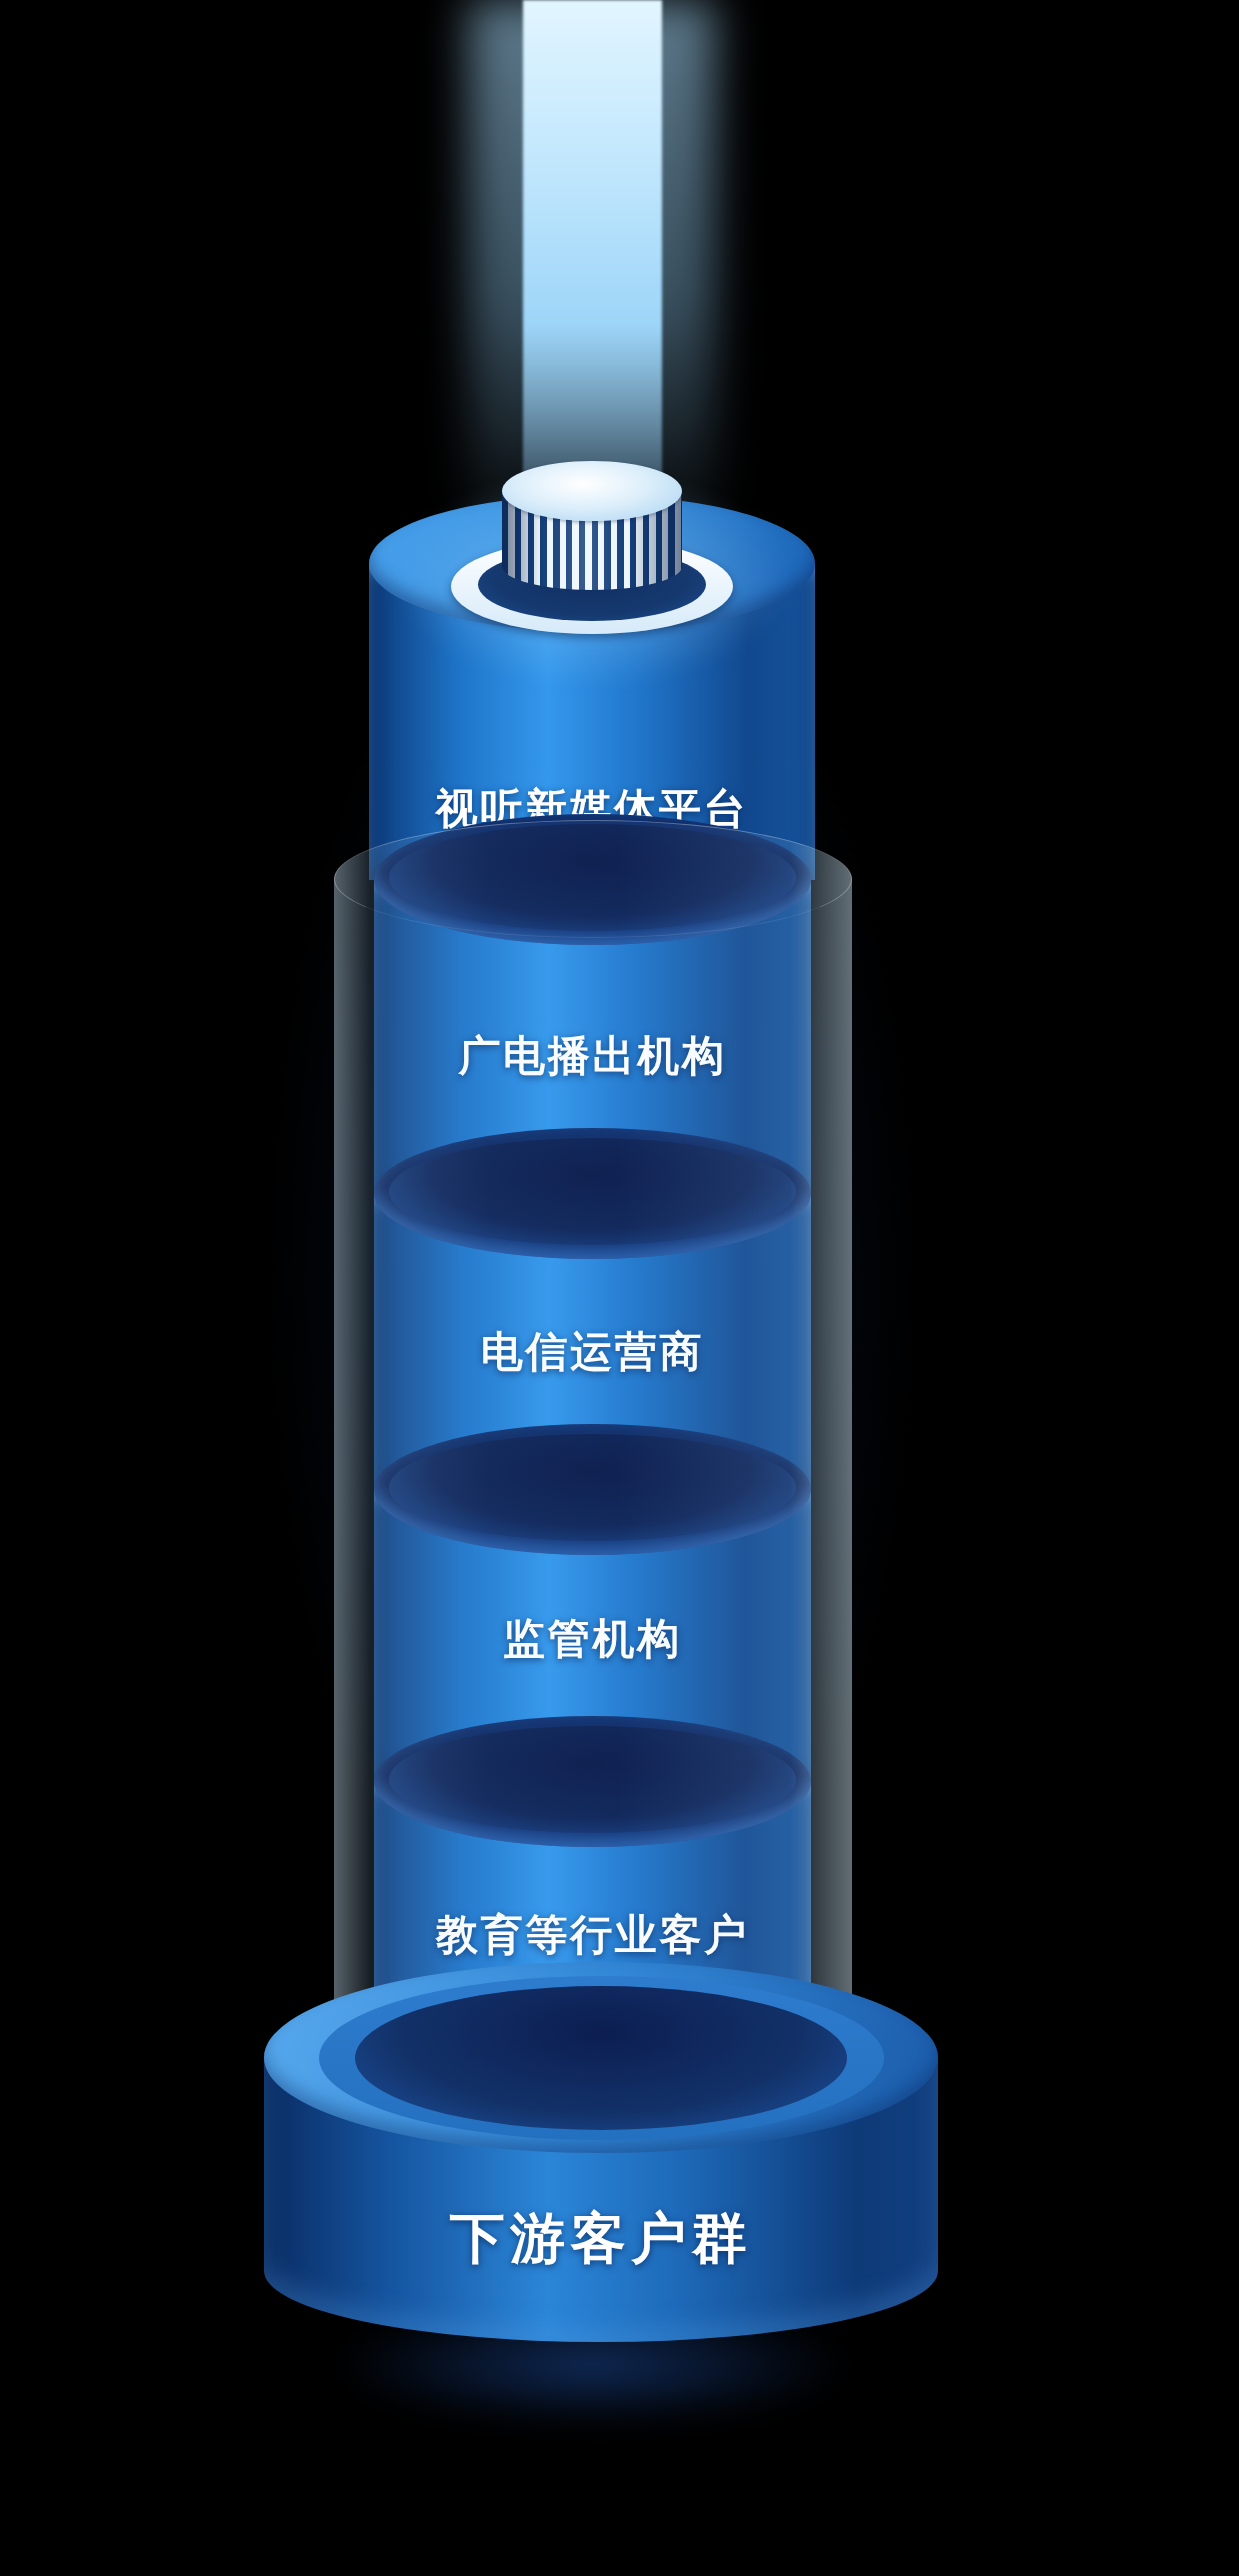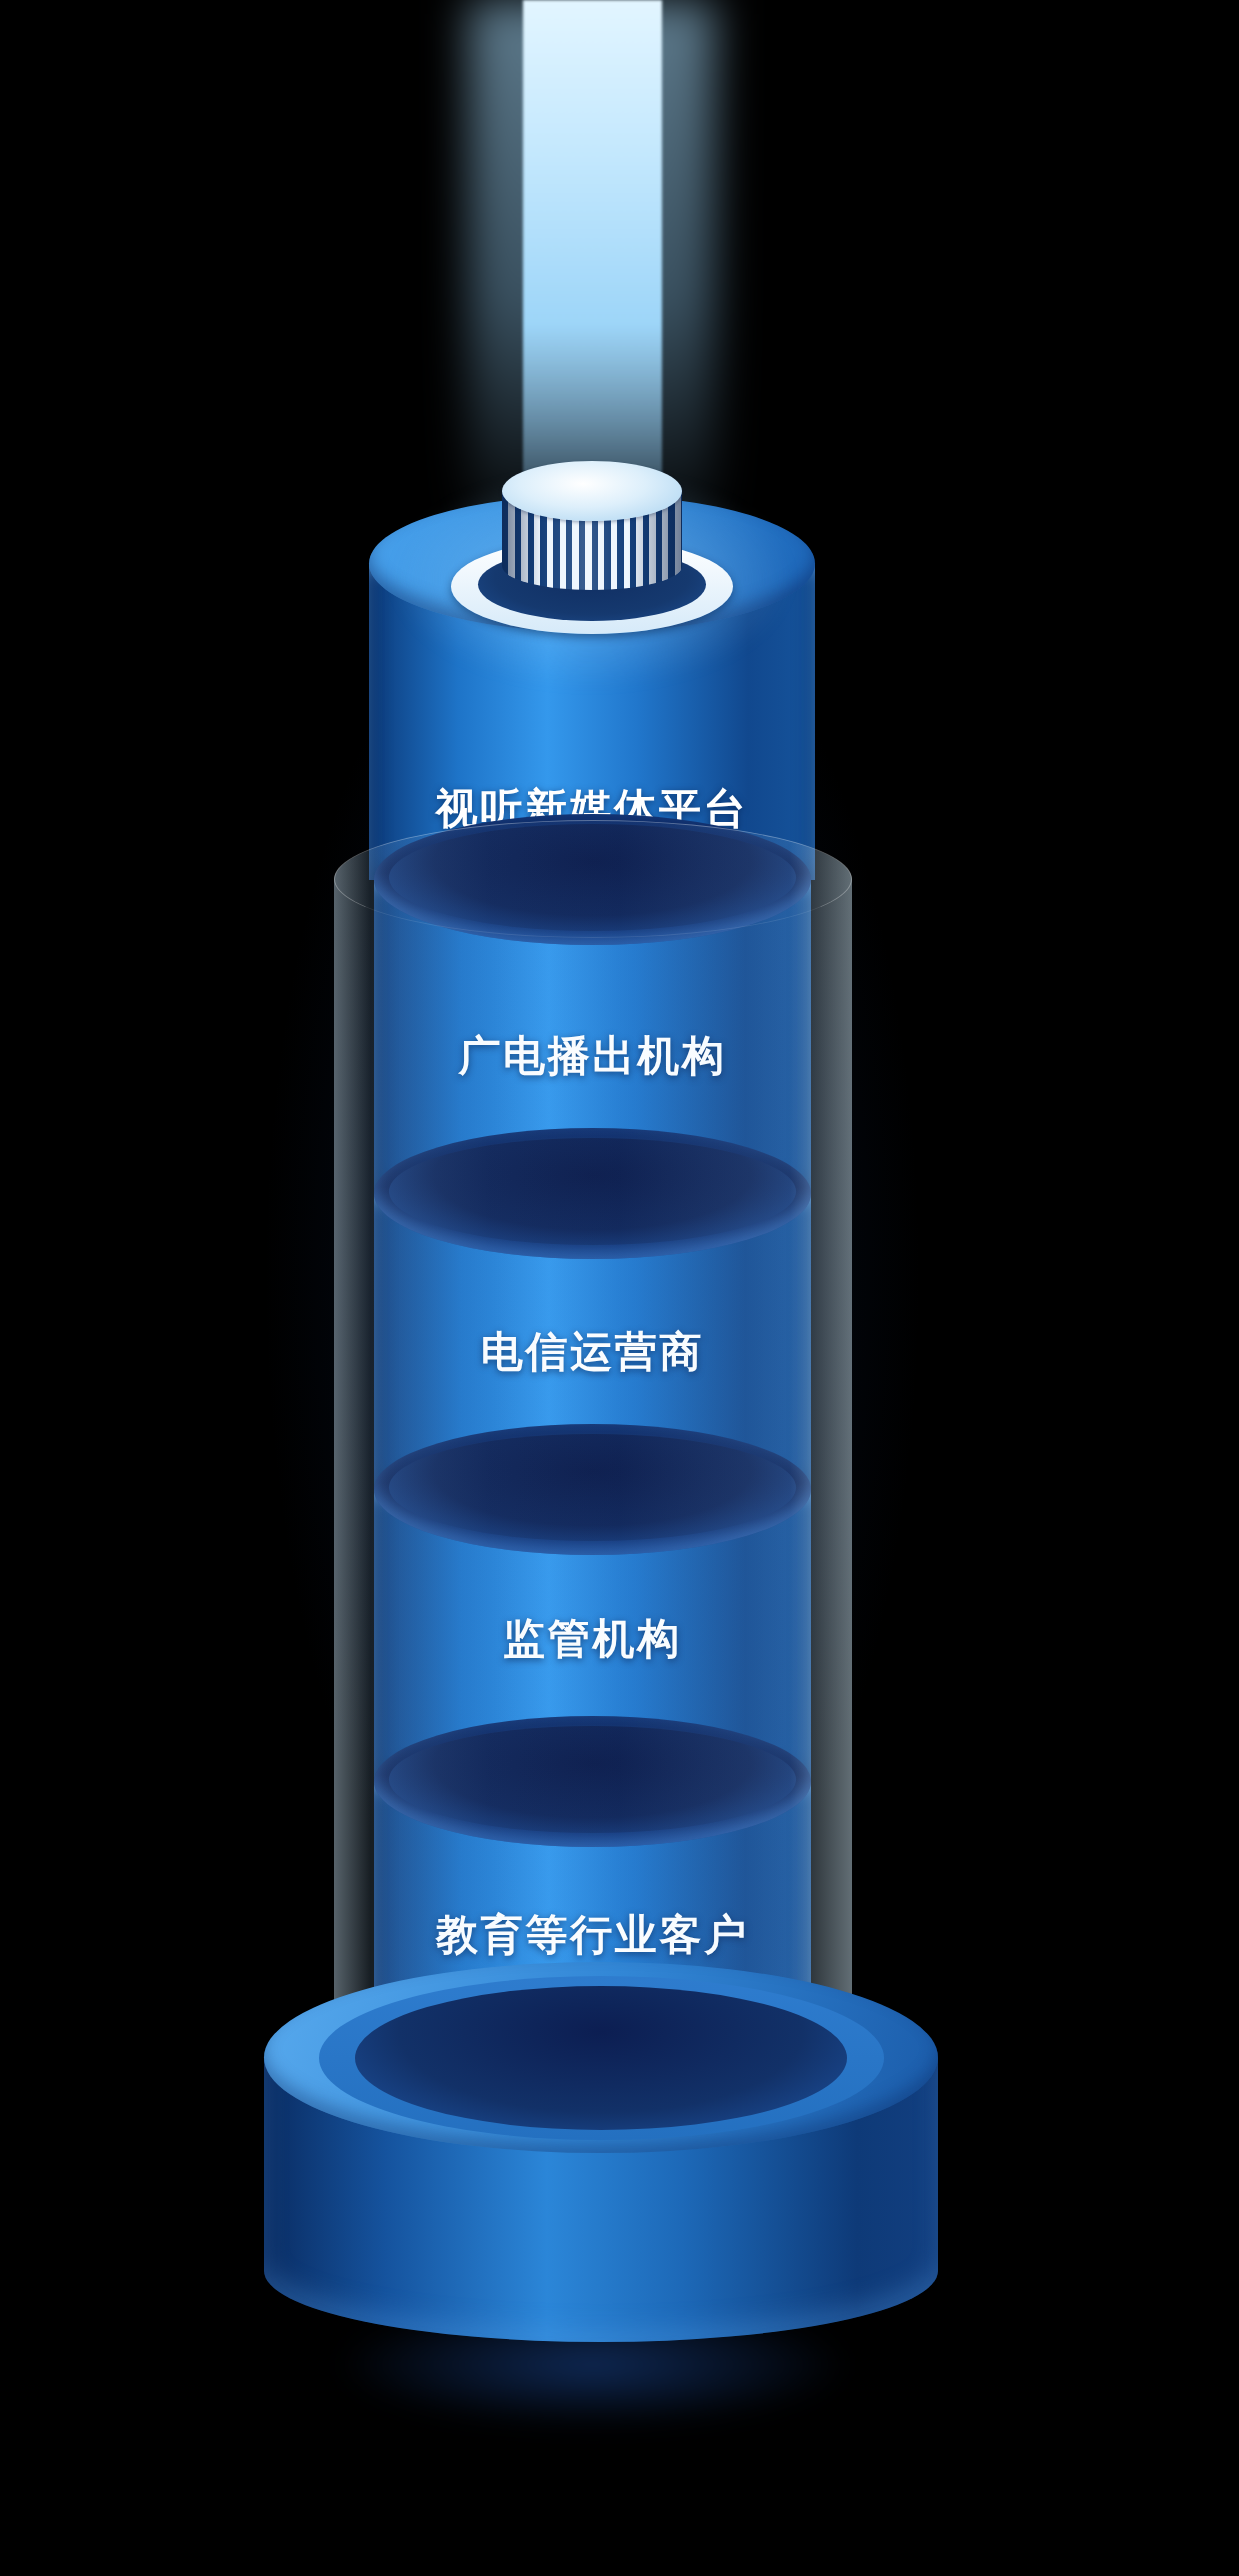--- a/index.html
+++ b/index.html
@@ -191,19 +191,20 @@
 </div>
 
 <div class="abs tube"></div>
 
 <div class="cyl" id="base">
   <div class="body"></div>
   <div class="top">
     <div class="ring-mid"></div>
     <div class="inner"></div>
   </div>
+  <div class="label">下游客户群</div>
 </div>
 
 <div class="abs cap-ring"></div>
 <div class="abs cap-ring-hole"></div>
 <div class="abs cap-body"></div>
 <div class="abs cap-top"></div>
 
 
 </body></html>

